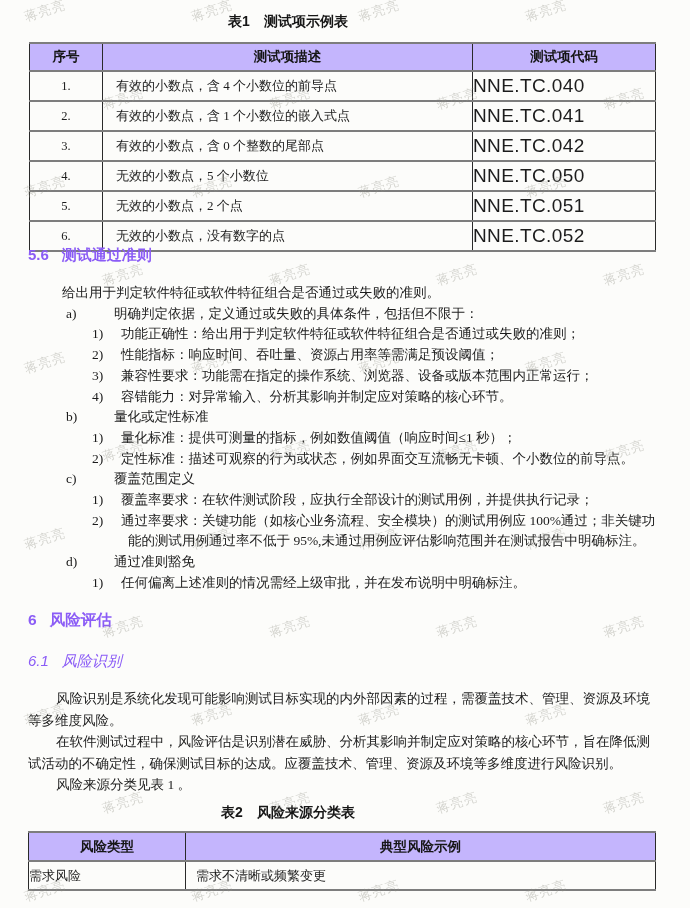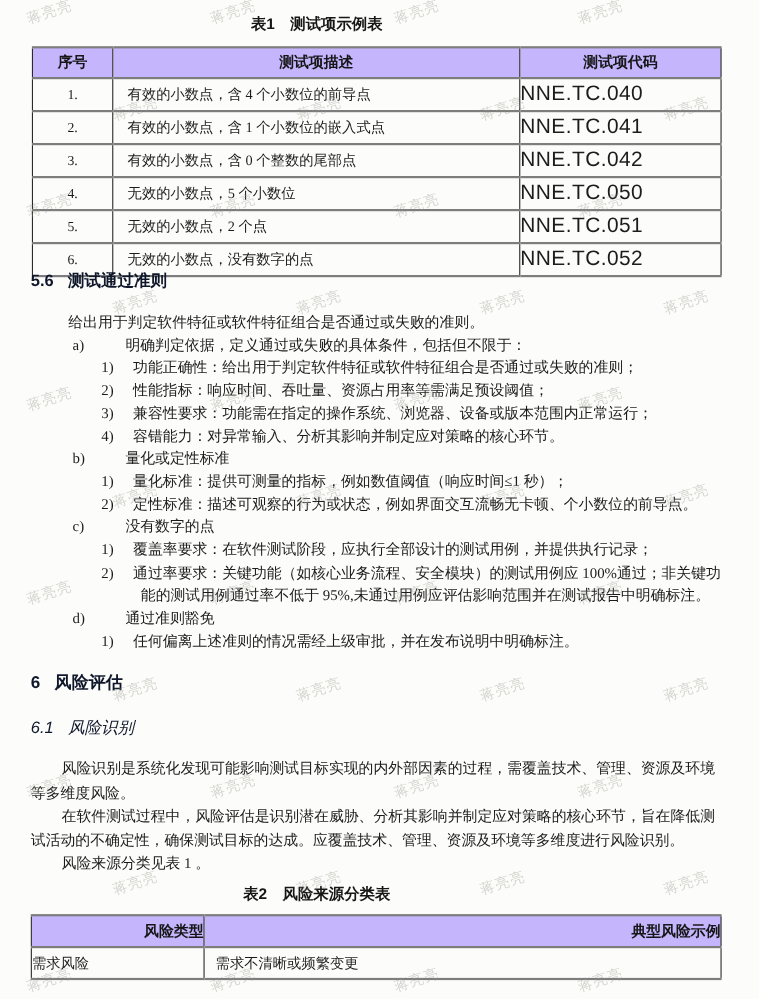--- a/index.html
+++ b/index.html
@@ -29,33 +29,33 @@
   #table2 { position:absolute; top:831px; left:28px; width:628px; }
   td,th { border-top:2px solid #7d7d7d; border-bottom:2px solid #7d7d7d;
           border-left:1px solid #2a2a2a; border-right:1px solid #2a2a2a;
           padding:0; overflow:hidden; }
   tr.hdr th {
     background:#c4b5fd; height:26px;
     font-family:"Liberation Sans","DejaVu Sans",sans-serif;
     font-weight:bold; font-size:13.5px; text-align:center; color:#161616;
   }
   #table1 td { height:28px; }
-  #table2 th { height:27px;text-align:right; }
+  #table2 th { height:27px; }
   #table2 td { height:27px; }
   td.c-no   { text-align:center; font-size:12.5px; }
   td.c-desc { font-size:13px; padding-left:13px; }
   td.c-code { 
               font-family:"Liberation Sans","DejaVu Sans",sans-serif;
               font-size:19px; letter-spacing:0.4px;margin-left:20px; }
   td.c-type { font-size:13px; padding-left:0; }
   td.c-ex   { font-size:13px; padding-left:10px; }
   
   .h-sec {
     position:absolute; left:28px;
-    font-family:"Liberation Sans","DejaVu Sans",sans-serif; color:#0f172a;
+    font-family:"Liberation Sans","DejaVu Sans",sans-serif; color:#8b5cf6;
     white-space:nowrap;
   }
   #h56 { top:246px; font-size:15px; font-weight:bold; }
   #h6  { top:610px; font-size:15.5px; font-weight:bold; }
   #h61 { top:652px; font-size:15px; font-weight:normal;font-style:italic; }
   .h-num { display:inline-block; margin-right:13px; }
   
   .body-block {
     position:absolute; left:28px; width:634px;
     font-size:13.5px; line-height:20.7px; color:#1b1b1b;
@@ -150,21 +150,21 @@
       <span class="lbl">b)</span><span>量化或定性标准</span>
     </div>
     <div class="li li-sub">
       <span class="lbl">1)</span><span>量化标准：提供可测量的指标，例如数值阈值（响应时间≤1 秒）；</span>
     </div>
     <div class="li li-sub">
       <span class="lbl">2)</span><span>定性标准：描述可观察的行为或状态，例如界面交互流畅无卡顿、个小数位的前导点。</span>
     </div>
 
     <div class="li li-main">
-      <span class="lbl">c)</span><span>没有数字的点</span>
+      <span class="lbl">c)</span><span>覆盖范围定义</span>
     </div>
     <div class="li li-sub">
       <span class="lbl">1)</span><span>覆盖率要求：在软件测试阶段，应执行全部设计的测试用例，并提供执行记录；</span>
     </div>
     <div class="li li-sub">
       <span class="lbl">2)</span><span>通过率要求：关键功能（如核心业务流程、安全模块）的测试用例应 100%通过；非关键功能的测试用例通过率不低于 95%,未通过用例应评估影响范围并在测试报告中明确标注。</span>
     </div>
 
     <div class="li li-main">
       <span class="lbl">d)</span><span>通过准则豁免</span>

